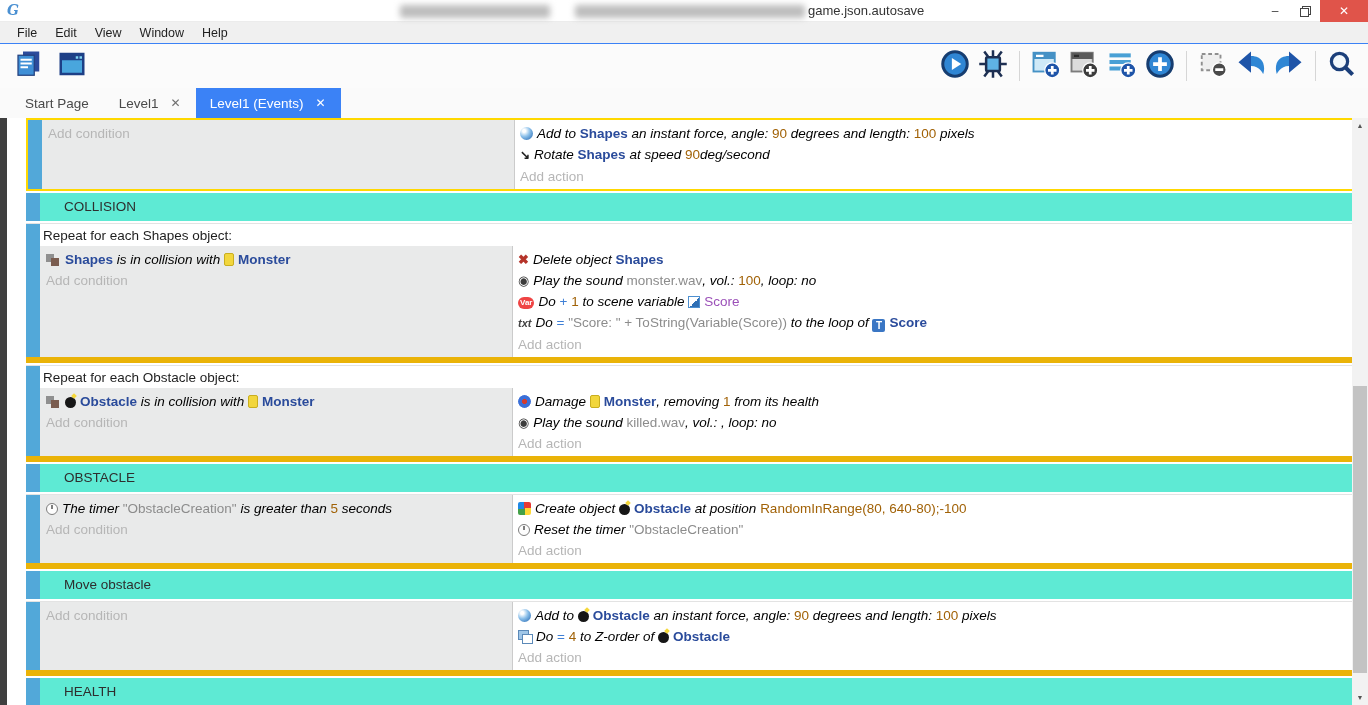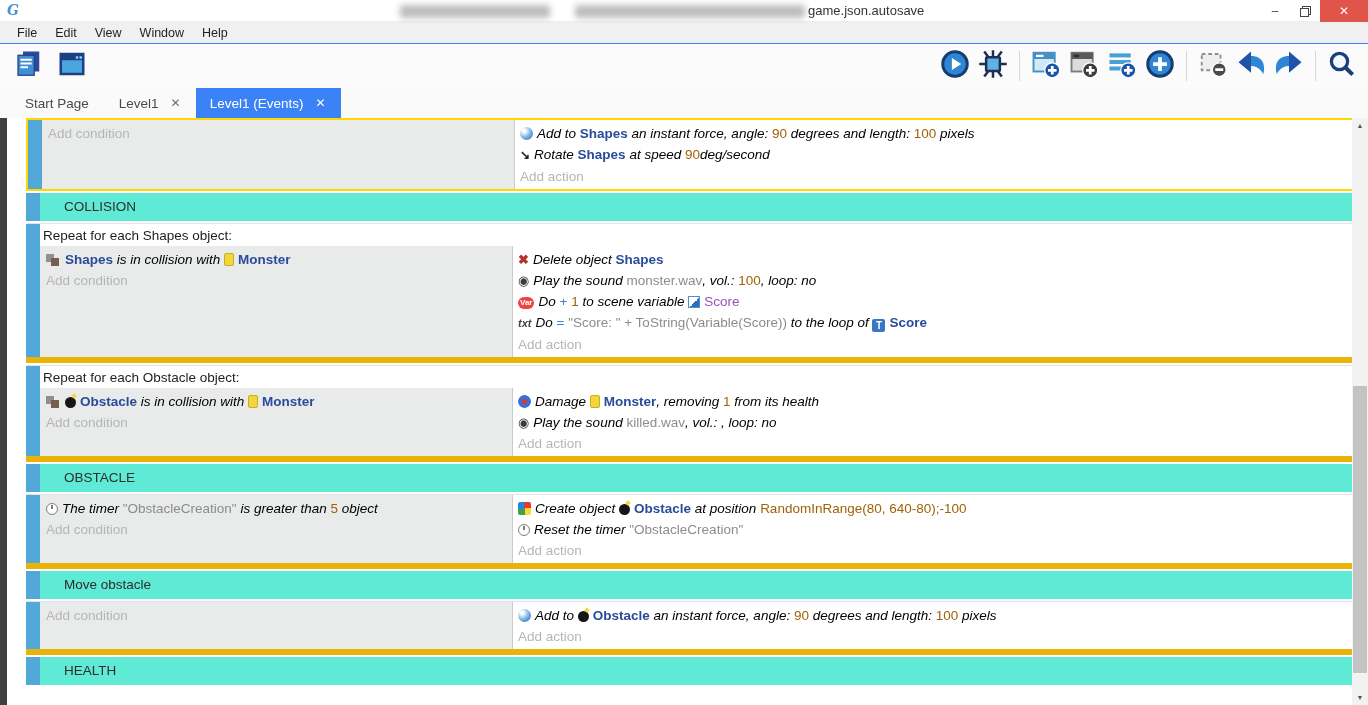--- a/index.html
+++ b/index.html
@@ -303,21 +303,21 @@
       </div>
       <div class="row comment">
         <div class="bluebar"></div>
         <div class="row-body">OBSTACLE</div>
       </div>
       <div class="row event">
         <div class="bluebar"></div>
         <div class="row-body">
           <div class="cols">
             <div class="conds">
-              <div class="line"><span class="icn timer-icon"></span><span class="t-p">The timer </span><span class="t-expr">"ObstacleCreation"</span><span class="t-p"> is greater than </span><span class="t-val">5</span><span class="t-p"> object</span></div>
+              <div class="line"><span class="icn timer-icon"></span><span class="t-p">The timer </span><span class="t-expr">"ObstacleCreation"</span><span class="t-p"> is greater than </span><span class="t-val">5</span><span class="t-p"> seconds</span></div>
               <div class="line"><span class="t-ph">Add condition</span></div>
             </div>
             <div class="acts">
               <div class="line"><span class="icn create-icon"></span><span class="t-p">Create object </span><span class="icn bomb-icon"></span><span class="t-obj">Obstacle</span><span class="t-p"> at position </span><span class="t-val">RandomInRange(80, 640-80);-100</span></div>
               <div class="line"><span class="icn timer-icon"></span><span class="t-p">Reset the timer </span><span class="t-expr">"ObstacleCreation"</span></div>
               <div class="line"><span class="t-ph">Add action</span></div>
             </div>
           </div>
         </div>
       </div>
@@ -327,20 +327,21 @@
       </div>
       <div class="row event">
         <div class="bluebar"></div>
         <div class="row-body">
           <div class="cols">
             <div class="conds">
               <div class="line"><span class="t-ph">Add condition</span></div>
             </div>
             <div class="acts">
               <div class="line"><span class="icn force-icon"></span><span class="t-p">Add to </span><span class="icn bomb-icon"></span><span class="t-obj">Obstacle</span><span class="t-p"> an instant force, angle: </span><span class="t-val">90</span><span class="t-p"> degrees and length: </span><span class="t-val">100</span><span class="t-p"> pixels</span></div>
+              <div class="line"><span class="icn zorder-icon"></span><span class="t-p">Do </span><span class="t-op">=</span><span class="t-p"> </span><span class="t-val">4</span><span class="t-p"> to Z-order of </span><span class="icn bomb-icon"></span><span class="t-obj">Obstacle</span></div>
               <div class="line"><span class="t-ph">Add action</span></div>
             </div>
           </div>
         </div>
       </div>
       <div class="row comment">
         <div class="bluebar"></div>
         <div class="row-body">HEALTH</div>
       </div>
     </div>

